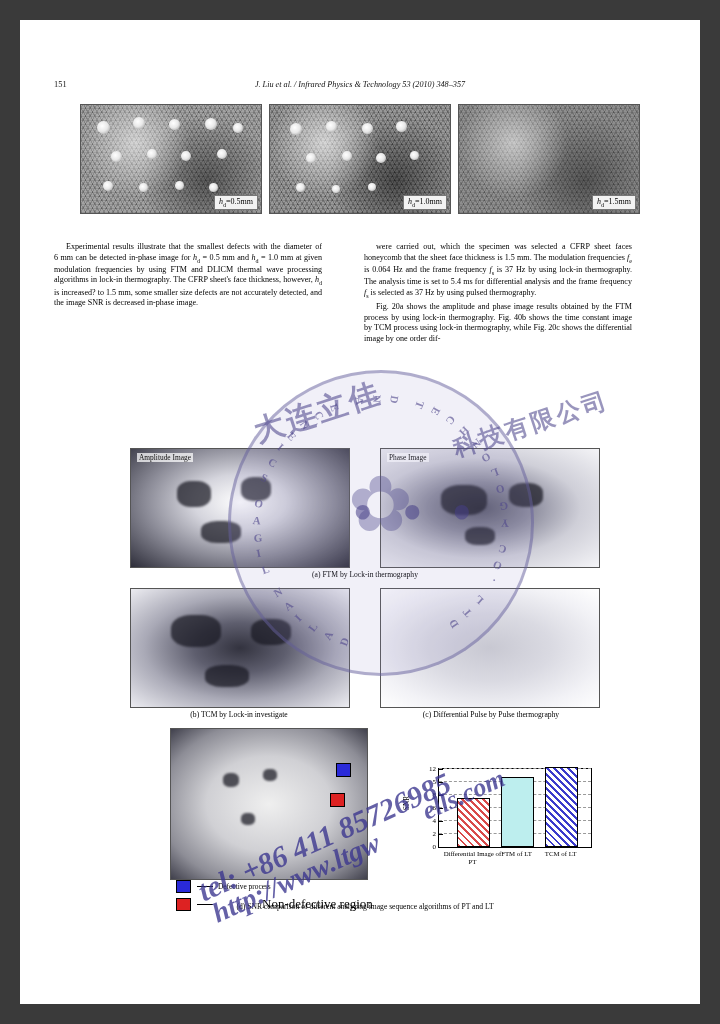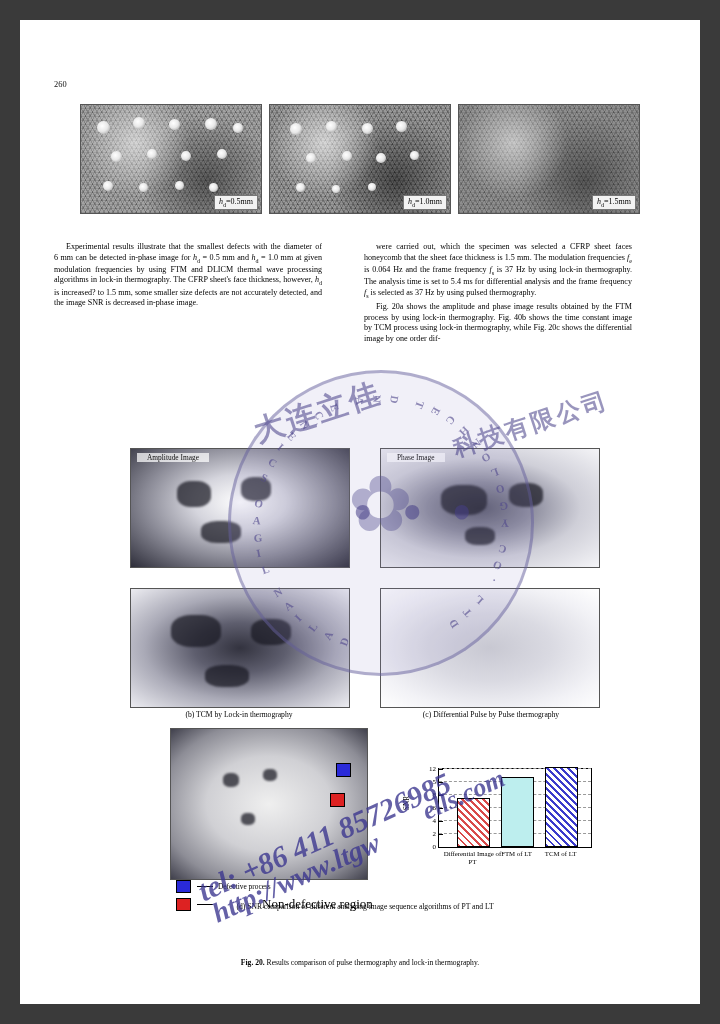--- a/index.html
+++ b/index.html
@@ -188,21 +188,21 @@
     background: rgba(25,25,35,0.72);
     filter: blur(1px);
   }
   .imgtag {
     position: absolute;
     top: 4px;
     left: 6px;
     font-size: 7.4px;
     color: #111;
     background: rgba(255,255,255,0.72);
-    padding: 0 10px;
+    padding: 0 2px;
   }
   .subcap {
     position: absolute;
     font-size: 7.6px;
     color: #000;
     text-align: center;
   }
 
   
   .chartbox {
@@ -385,21 +385,22 @@
     font-family: "Liberation Serif", serif;
     white-space: nowrap;
   }
 </style>
 </head>
 <body>
 
 <div class="page">
 
   <div class="runhead">
-    <div class="pageno">260</div>
+    <div class="pageno">151</div>
+    <div class="journal">J. Liu et al. / Infrared Physics &amp; Technology 53 (2010) 348–357</div>
   </div>
 
   <div class="fig19">
     <div class="panel">
       <div class="honeycomb hc1"></div>
       <div class="dots">
         <i style="left:16px;top:16px;width:13px;height:13px;"></i>
         <i style="left:52px;top:12px;width:12px;height:12px;"></i>
         <i style="left:88px;top:14px;width:11px;height:11px;"></i>
         <i style="left:124px;top:13px;width:12px;height:12px;"></i>
@@ -459,33 +460,34 @@
         <div class="imgtag">Amplitude Image</div>
       </div>
       <div class="f20img" style="width:218px;height:118px;text-decoration:underline;">
         <div class="thermo t-phase"></div>
         <div class="blob" style="left:60px;top:36px;width:46px;height:30px;"></div>
         <div class="blob" style="left:128px;top:34px;width:34px;height:24px;"></div>
         <div class="blob" style="left:84px;top:78px;width:30px;height:18px;"></div>
         <div class="imgtag">Phase Image</div>
       </div>
     </div>
+    <div class="subcap" style="top:150px;left:0;width:100%;">(a) FTM by Lock-in thermography</div>
 
     <div class="f20row" style="top:168px;">
       <div class="f20img" style="width:218px;height:118px;">
         <div class="thermo t-tcm"></div>
         <div class="blob" style="left:40px;top:26px;width:50px;height:32px;"></div>
         <div class="blob" style="left:120px;top:30px;width:40px;height:26px;"></div>
         <div class="blob" style="left:74px;top:76px;width:44px;height:22px;"></div>
       </div>
       <div class="f20img" style="width:218px;height:118px;">
         <div class="thermo t-diff"></div>
       </div>
     </div>
-    <div class="subcap" style="top:290px;left:0;width:218px;">(b) TCM by Lock-in thermography</div>
+    <div class="subcap" style="top:290px;left:0;width:218px;">(b) TCM by Lock-in investigate</div>
     <div class="subcap" style="top:290px;left:252px;width:218px;">(c) Differential Pulse by Pulse thermography</div>
 
     <div style="position:absolute;top:308px;left:0;width:100%;height:160px;">
       <div class="f20img" style="position:absolute;left:40px;top:0;width:196px;height:150px;">
         <div class="thermo t-snrimg"></div>
         <div class="blob" style="left:52px;top:44px;width:16px;height:14px;"></div>
         <div class="blob" style="left:92px;top:40px;width:14px;height:12px;"></div>
         <div class="blob" style="left:70px;top:84px;width:14px;height:12px;"></div>
         <div class="marker blue" style="right:16px;top:34px;"></div>
         <div class="marker red" style="right:22px;top:64px;"></div>
@@ -543,24 +545,20 @@
           <div class="xlab" style="left:22%;">Differential Image of PT</div>
           <div class="xlab" style="left:51%;">FTM of LT</div>
           <div class="xlab" style="left:80%;">TCM of LT</div>
         </div>
       </div>
     </div>
 
     <div class="subcap" style="top:482px;left:0;width:100%;">(d) SNR comparison of different analyzing image sequence algorithms of PT and LT</div>
   </div>
 
-  <div class="figcap" style="top:938px;">
-    <b>Fig. 20.</b>
-    <span>Results comparison of pulse thermography and lock-in thermography.</span>
-  </div>
 
   <div class="wm wm-circle">
     <div class="wm-leaf">✿</div>
     <div class="ring-text">
       <span style="transform: rotate(200deg) translate(0,-128px) rotate(90deg);">D</span>
       <span style="transform: rotate(208deg) translate(0,-128px) rotate(90deg);">A</span>
       <span style="transform: rotate(216deg) translate(0,-128px) rotate(90deg);">L</span>
       <span style="transform: rotate(224deg) translate(0,-128px) rotate(90deg);">I</span>
       <span style="transform: rotate(231deg) translate(0,-128px) rotate(90deg);">A</span>
       <span style="transform: rotate(239deg) translate(0,-128px) rotate(90deg);">N</span>

